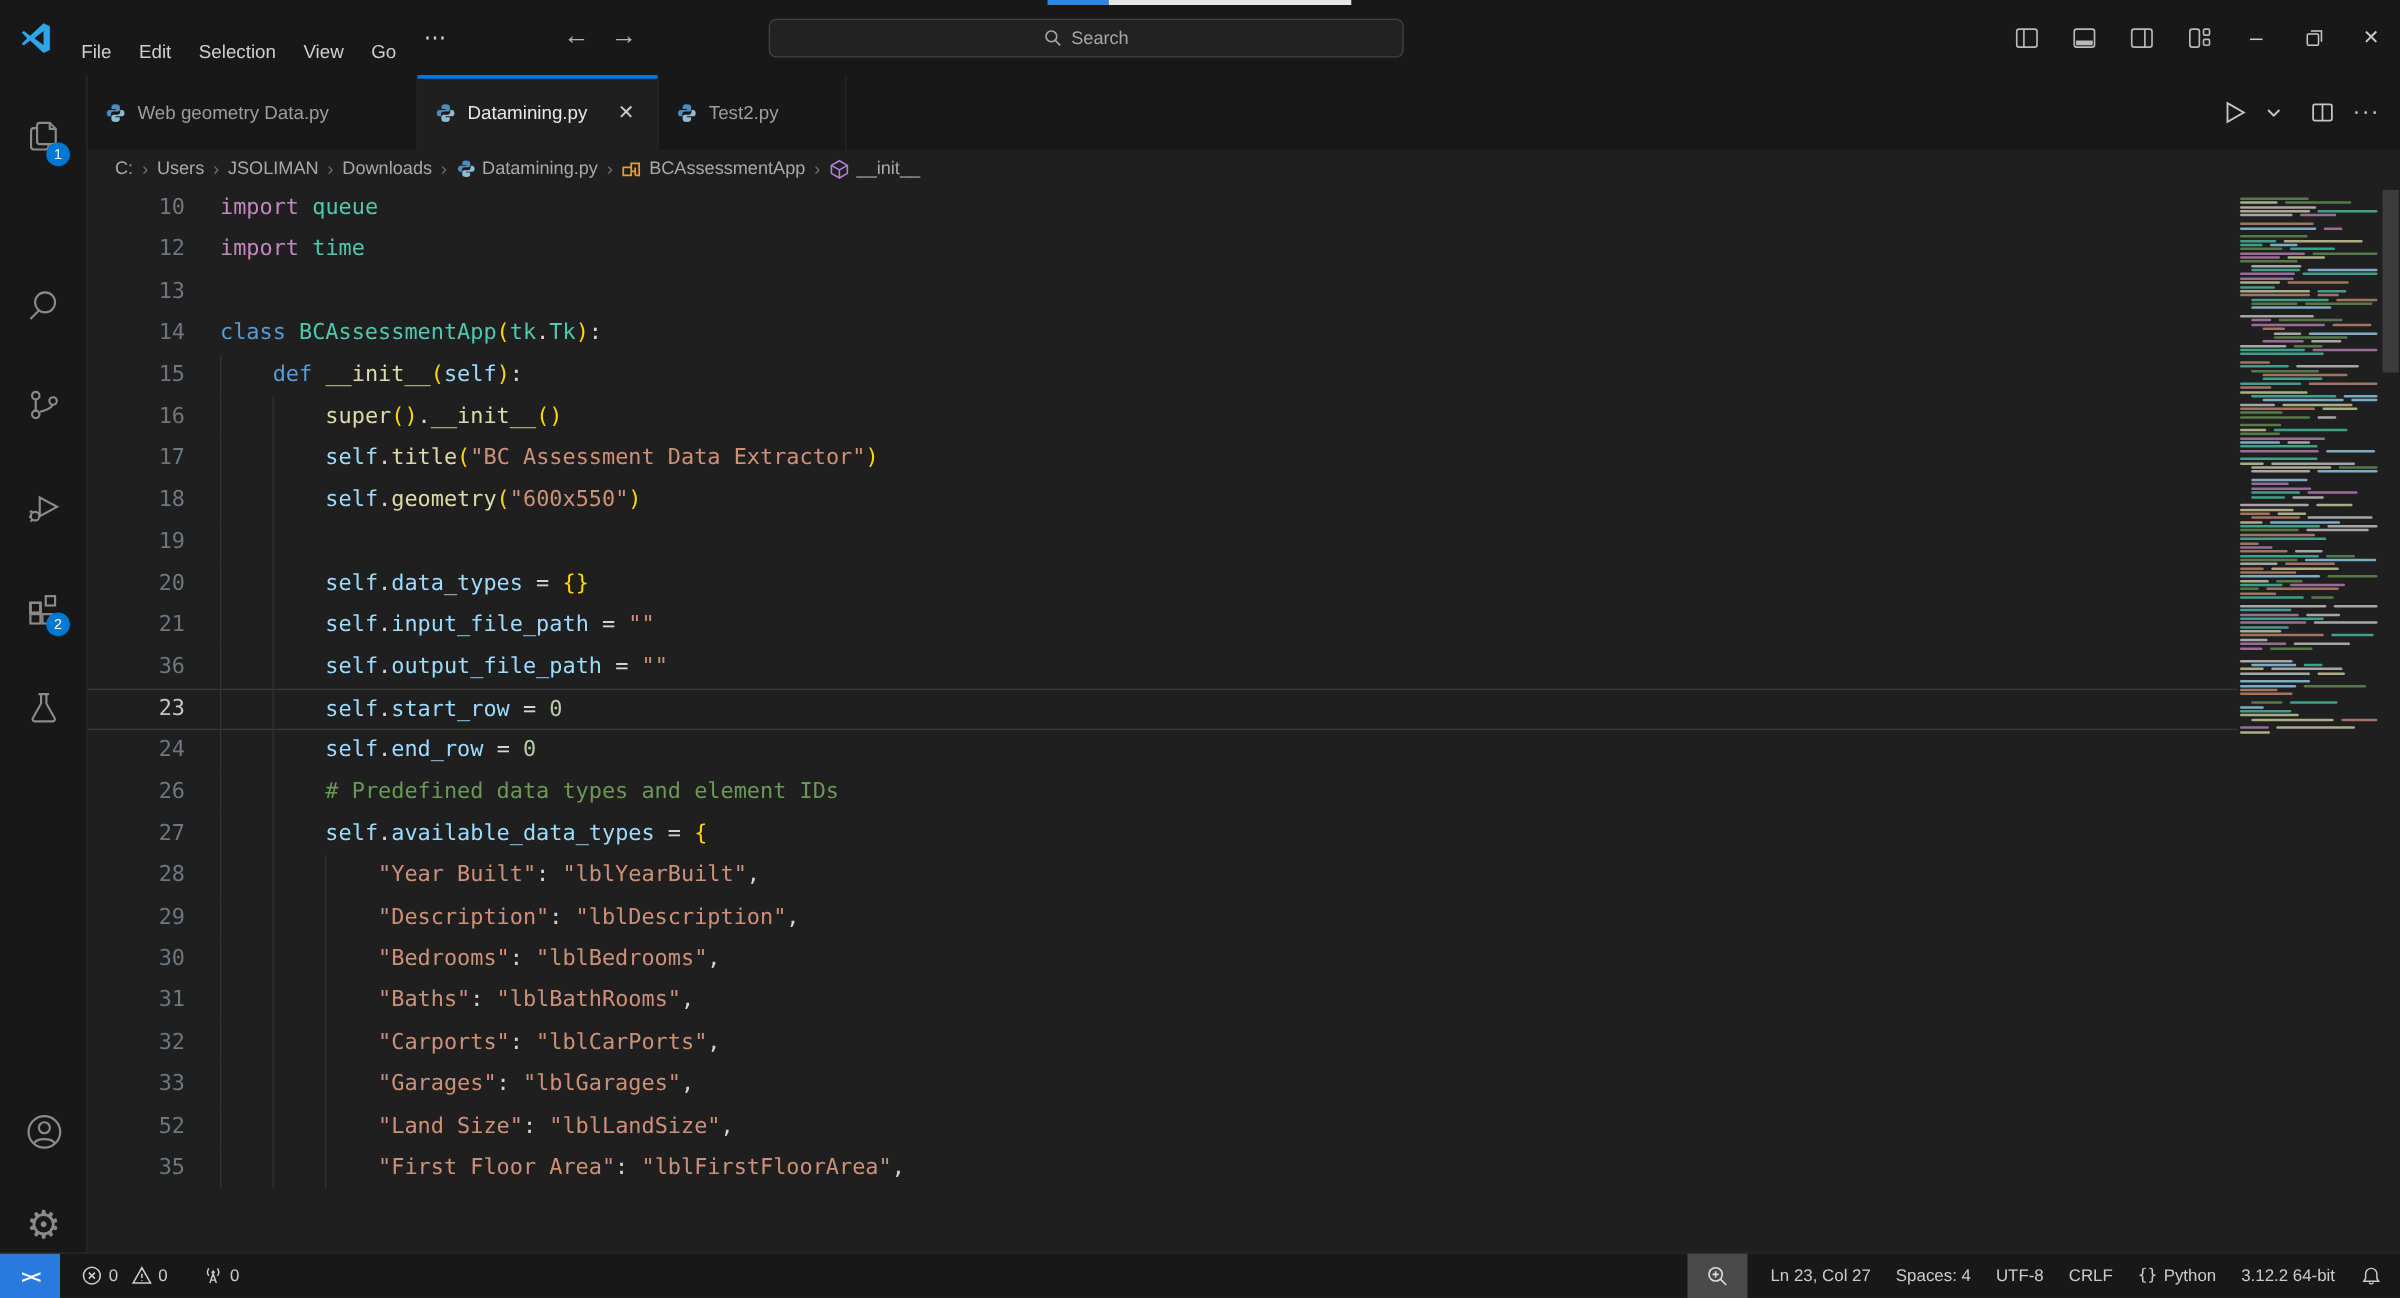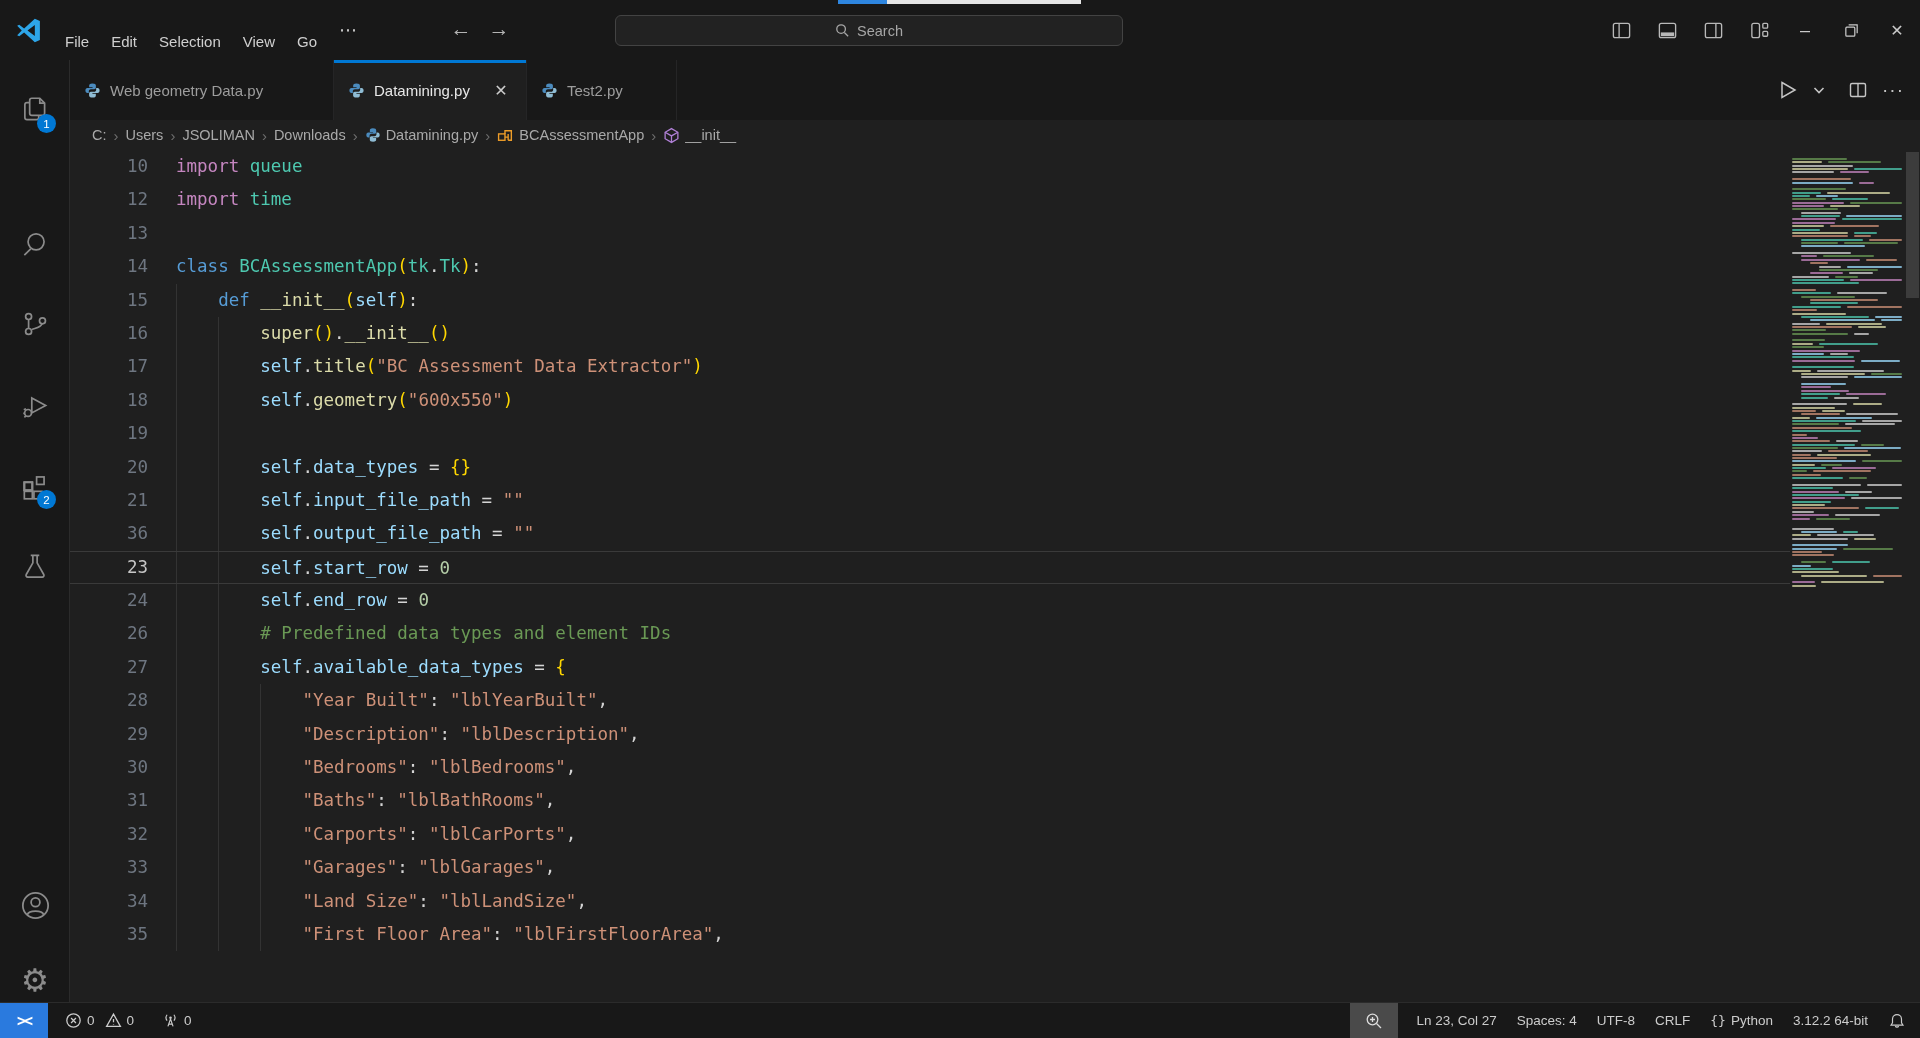--- a/index.html
+++ b/index.html
@@ -380,21 +380,21 @@
       </div>
       <div class="line">
         <div class="num">32</div>
         <div class="txt"><div class="guide" style="left: calc(0ch);"></div><div class="guide" style="left: calc(4ch);"></div><div class="guide" style="left: calc(8ch);"></div><span style="color: rgb(212, 212, 212);">            </span><span style="color: rgb(206, 145, 120);">"Carports"</span><span style="color: rgb(212, 212, 212);">: </span><span style="color: rgb(206, 145, 120);">"lblCarPorts"</span><span style="color: rgb(212, 212, 212);">,</span></div>
       </div>
       <div class="line">
         <div class="num">33</div>
         <div class="txt"><div class="guide" style="left: calc(0ch);"></div><div class="guide" style="left: calc(4ch);"></div><div class="guide" style="left: calc(8ch);"></div><span style="color: rgb(212, 212, 212);">            </span><span style="color: rgb(206, 145, 120);">"Garages"</span><span style="color: rgb(212, 212, 212);">: </span><span style="color: rgb(206, 145, 120);">"lblGarages"</span><span style="color: rgb(212, 212, 212);">,</span></div>
       </div>
       <div class="line">
-        <div class="num">34</div>
+        <div class="num">52</div>
         <div class="txt"><div class="guide" style="left: calc(0ch);"></div><div class="guide" style="left: calc(4ch);"></div><div class="guide" style="left: calc(8ch);"></div><span style="color: rgb(212, 212, 212);">            </span><span style="color: rgb(206, 145, 120);">"Land Size"</span><span style="color: rgb(212, 212, 212);">: </span><span style="color: rgb(206, 145, 120);">"lblLandSize"</span><span style="color: rgb(212, 212, 212);">,</span></div>
       </div>
       <div class="line">
         <div class="num">35</div>
         <div class="txt"><div class="guide" style="left: calc(0ch);"></div><div class="guide" style="left: calc(4ch);"></div><div class="guide" style="left: calc(8ch);"></div><span style="color: rgb(212, 212, 212);">            </span><span style="color: rgb(206, 145, 120);">"First Floor Area"</span><span style="color: rgb(212, 212, 212);">: </span><span style="color: rgb(206, 145, 120);">"lblFirstFloorArea"</span><span style="color: rgb(212, 212, 212);">,</span></div>
       </div>
     </div>
   <div class="minimap" id="minimap">
       <div class="mm-row" style="top: 8px; left: 0px; width: 55.4195px; background: rgb(106, 153, 85); opacity: 0.75;"></div>
       <div class="mm-row" style="top: 11.36px; left: 0px; width: 29.805px; background: rgb(220, 220, 170); opacity: 0.75;"></div>

